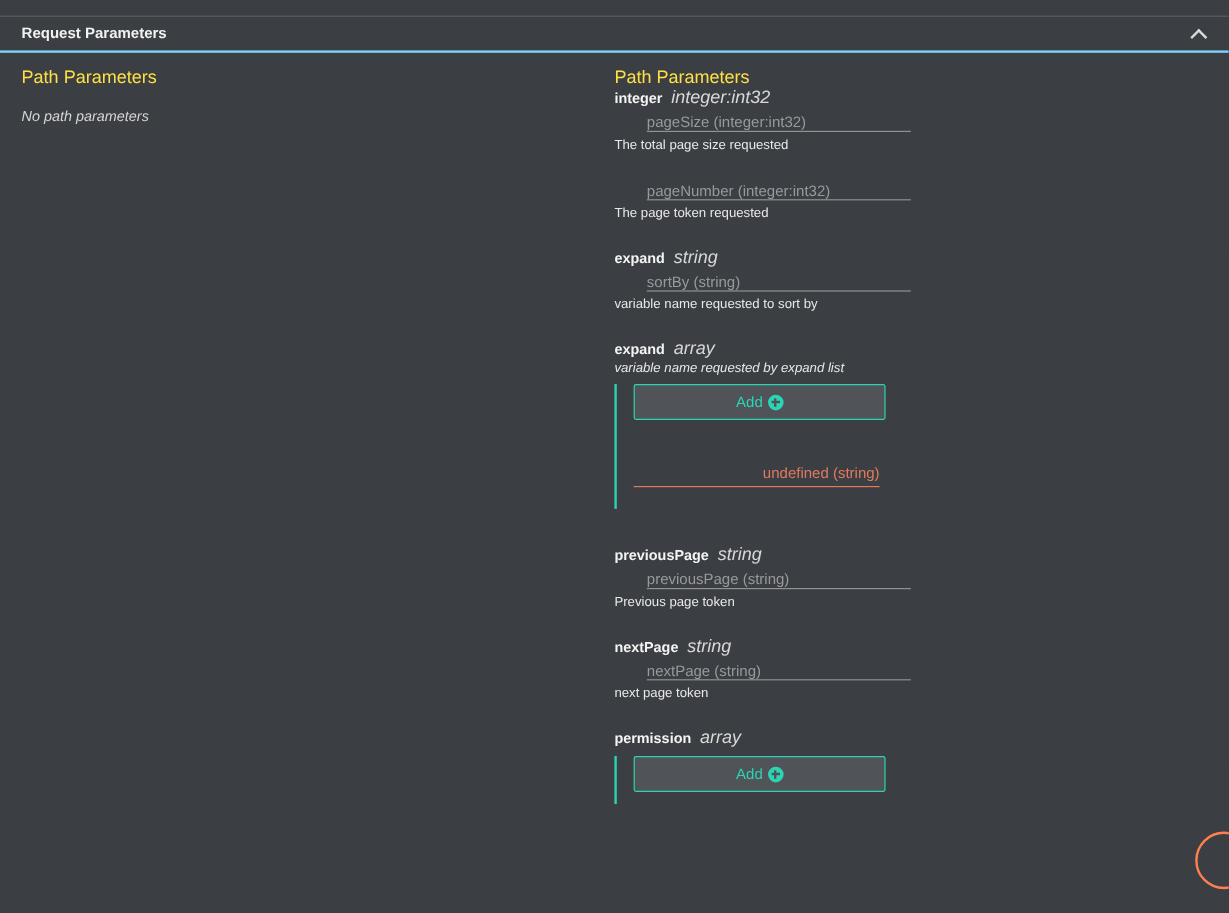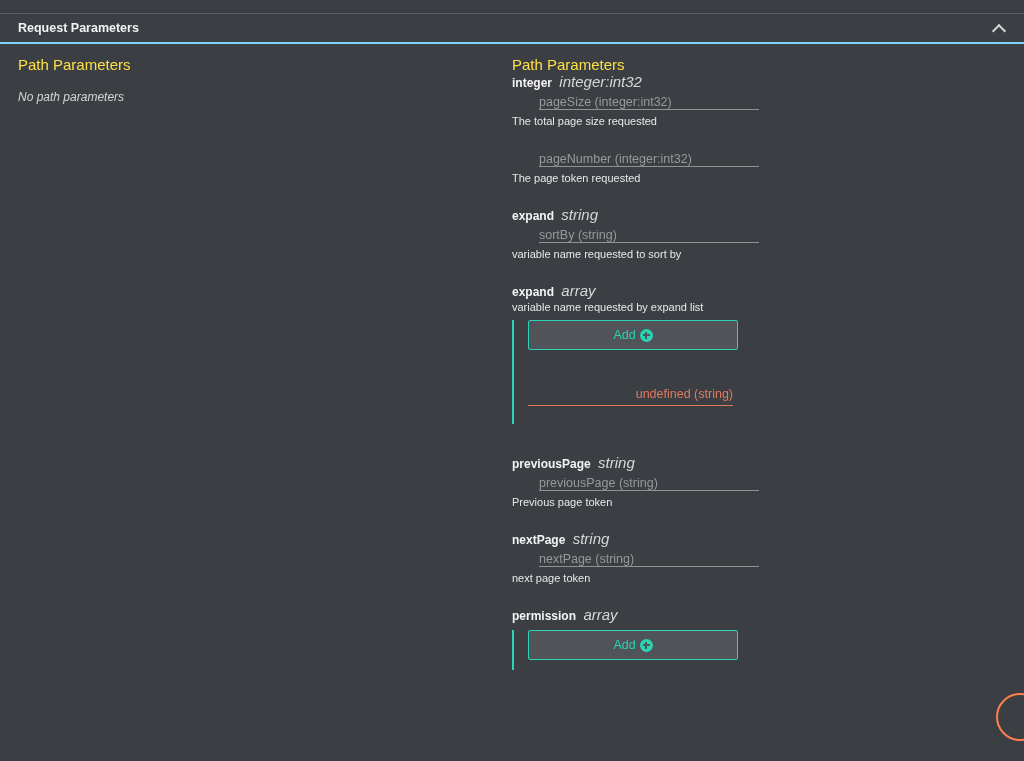--- a/index.html
+++ b/index.html
@@ -142,21 +142,21 @@
       </div>
       <input class="param-input" placeholder="sortBy (string)" style="">
       <div class="param-desc">variable name requested to sort by</div>
     </div>
 
     <div class="param" style="margin-bottom:30px;">
       <div class="param-label">
         <span class="param-name">expand</span>
         <span class="param-type">array</span>
       </div>
-      <div class="param-desc" style="margin-top:1px;">variable name requested by expand list</div>
+      <div class="param-desc" style="margin-top:1px;font-style:italic;">variable name requested by expand list</div>
       <div class="array-block">
         <div class="add-btn">
           <span class="add-btn-label">Add</span>
           <span class="plus-circle"></span>
         </div>
         <div class="array-input-group">
           <input class="array-input" placeholder="undefined (string)" style="">
         </div>
       </div>
     </div>

